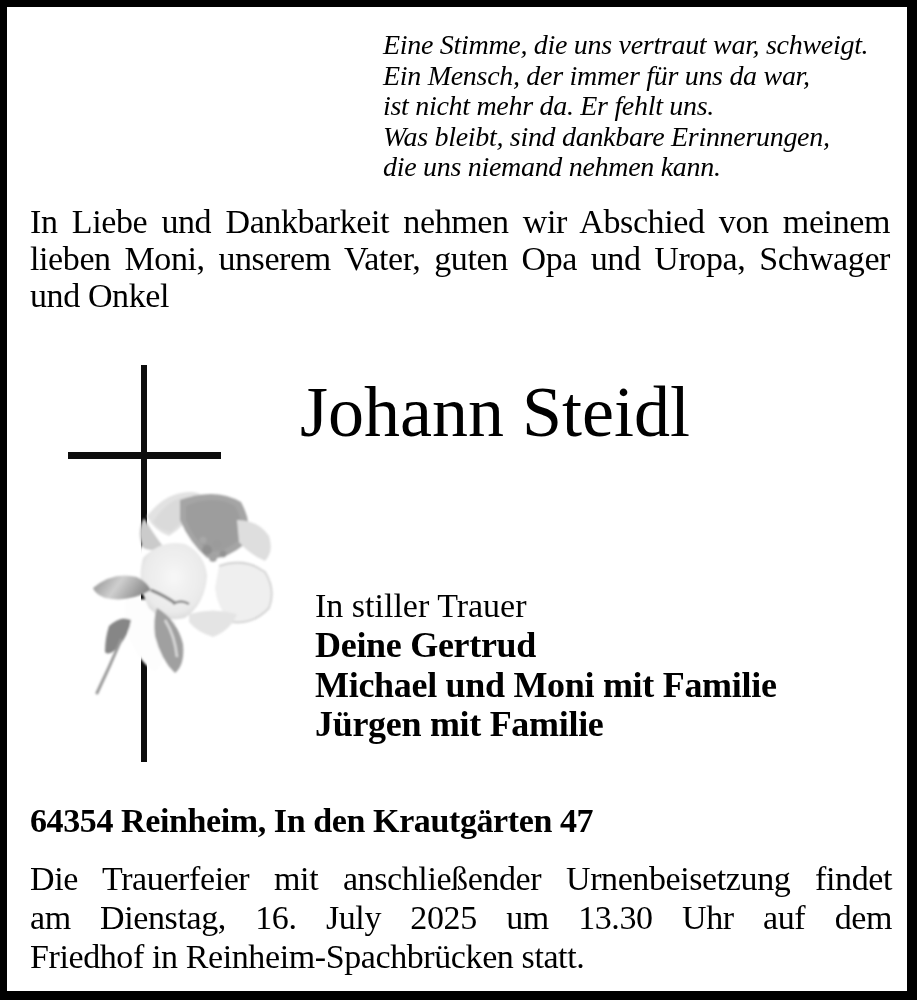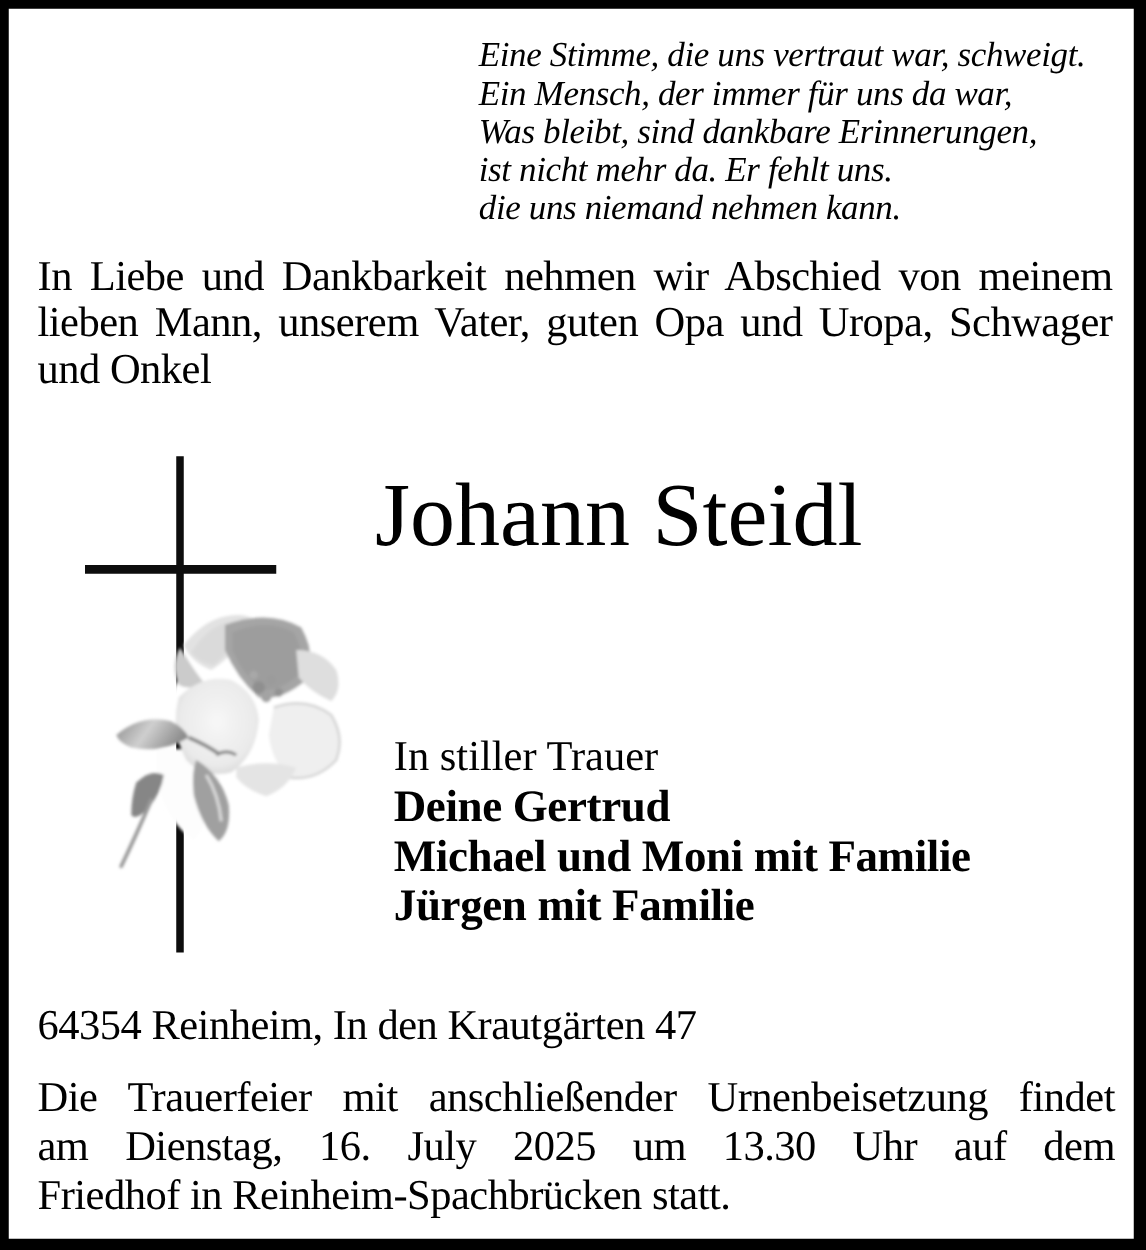--- a/index.html
+++ b/index.html
@@ -109,20 +109,21 @@
   }
 
   
   .address {
     position: absolute;
     left: 23px;
     top: 795px;
     font-size: 34px;
     letter-spacing: -0.4px;
     white-space: nowrap;
+    font-weight: bold;
   }
 
   
   .funeral {
     position: absolute;
     left: 23px;
     top: 852px;
     width: 862px;
     font-size: 34px;
     line-height: 39px;
@@ -130,28 +131,28 @@
   }
 </style>
 </head>
 <body>
 
 <div class="page">
 
   <div class="poem">
     <div>Eine Stimme, die uns vertraut war, schweigt.</div>
     <div>Ein Mensch, der immer für uns da war,</div>
+    <div>ist nicht mehr da. Er fehlt uns.</div>
     <div>Was bleibt, sind dankbare Erinnerungen,</div>
-    <div>ist nicht mehr da. Er fehlt uns.</div>
     <div>die uns niemand nehmen kann.</div>
   </div>
 
   <div class="intro">
     <div class="jline">In Liebe und Dankbarkeit nehmen wir Abschied von meinem</div>
-    <div class="jline">lieben Mann, unserem Vater, guten Opa und Uropa, Schwager</div>
+    <div class="jline">lieben Moni, unserem Vater, guten Opa und Uropa, Schwager</div>
     <div class="lline">und Onkel</div>
   </div>
 
   <div>
     <div class="cross-v"></div>
     <div class="cross-h"></div>
   </div>
 
   <svg class="flower" viewBox="0 0 200 230" aria-hidden="true">
     <defs>

